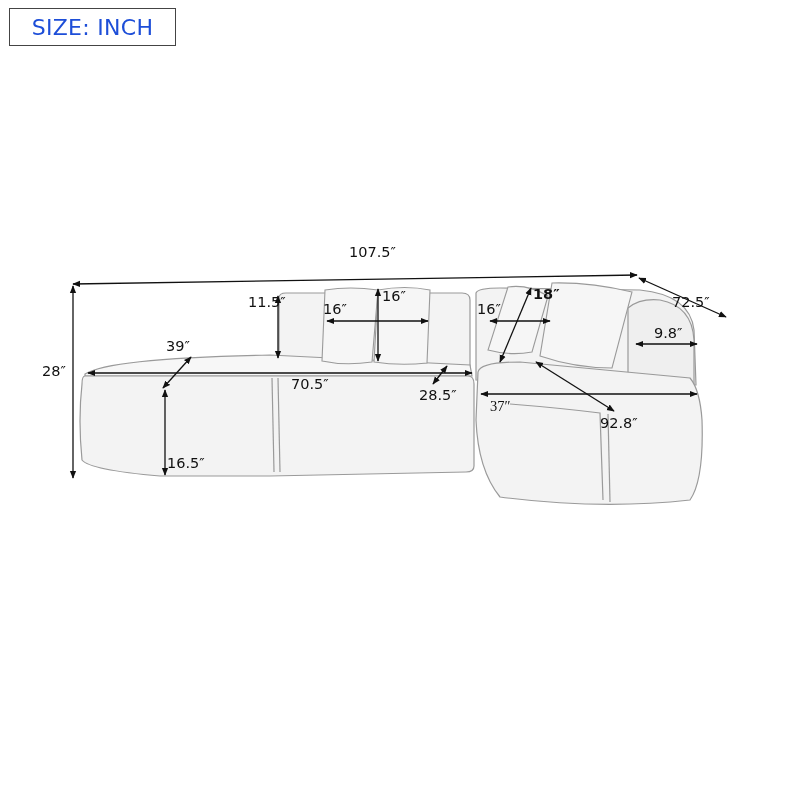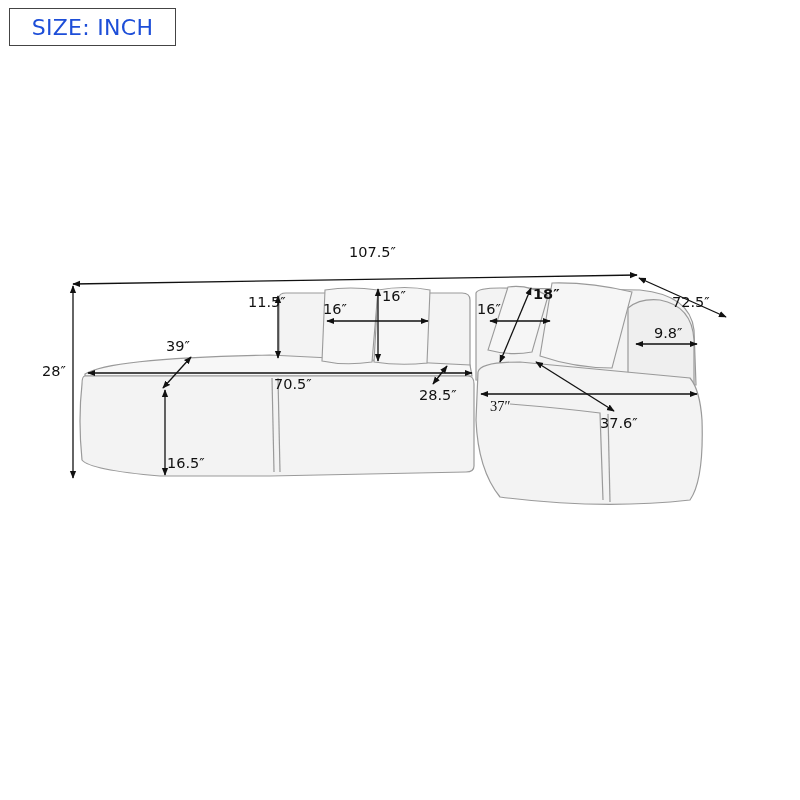--- a/index.html
+++ b/index.html
@@ -74,18 +74,18 @@
 
 <span class="lbl" style="left:349px;top:245px;">107.5″</span>
 <span class="lbl" style="left:672px;top:276px;margin-top:19px;">72.5″</span>
 <span class="lbl" style="left:42px;top:364px;">28″</span>
 <span class="lbl" style="left:232px;top:295px;margin-left:16px;">11.5″</span>
 <span class="lbl" style="left:323px;top:302px;">16″</span>
 <span class="lbl" style="left:382px;top:289px;">16″</span>
 <span class="lbl" style="left:477px;top:302px;">16″</span>
 <span class="lbl" style="left:533px;top:287px;font-weight:bold;">18″</span>
 <span class="lbl" style="left:166px;top:339px;text-align:right;">39″</span>
-<span class="lbl" style="left:274px;top:377px;">70.5″</span>
+<span class="lbl" style="left:274px;top:377px;padding-left:17px;">70.5″</span>
 <span class="lbl" style="left:419px;top:388px;">28.5″</span>
 <span class="lbl" style="left:167px;top:428px;margin-top:28px;">16.5″</span>
 <span class="lbl" style="left:654px;top:326px;">9.8″</span>
 <span class="lbl" style="left:490px;top:399px;font-family:Liberation Serif, serif;">37″</span>
-<span class="lbl" style="left:600px;top:416px;">37.6″</span>
+<span class="lbl" style="left:600px;top:416px;">92.8″</span>
 
 </body></html>

